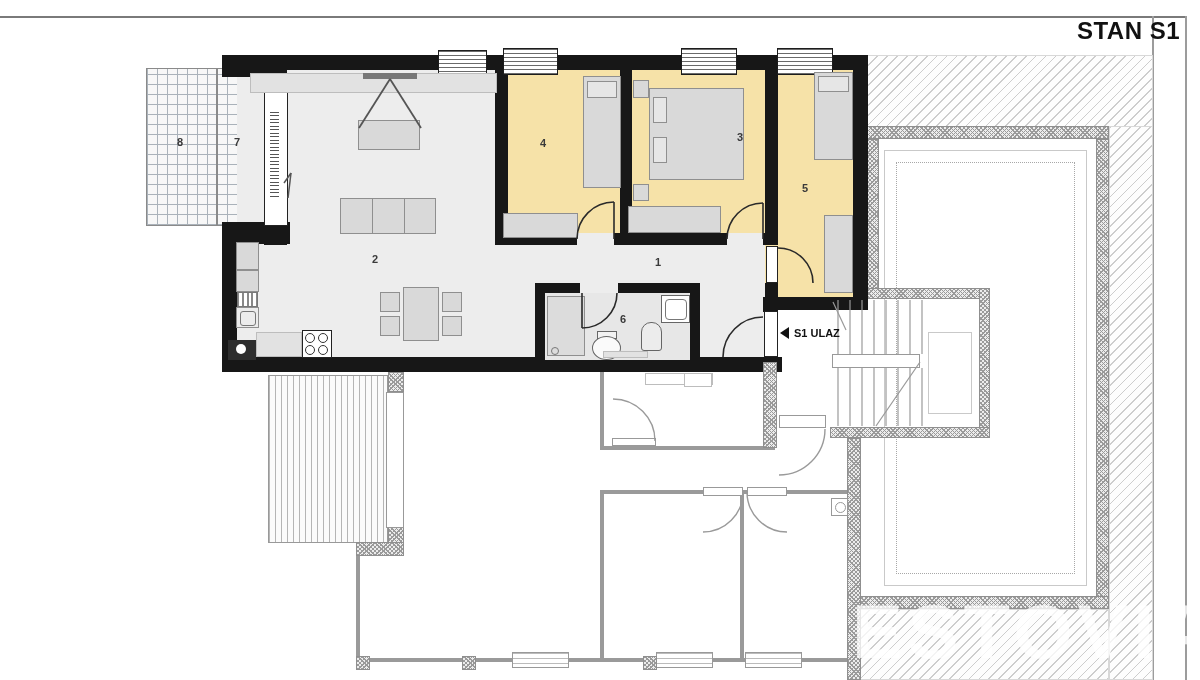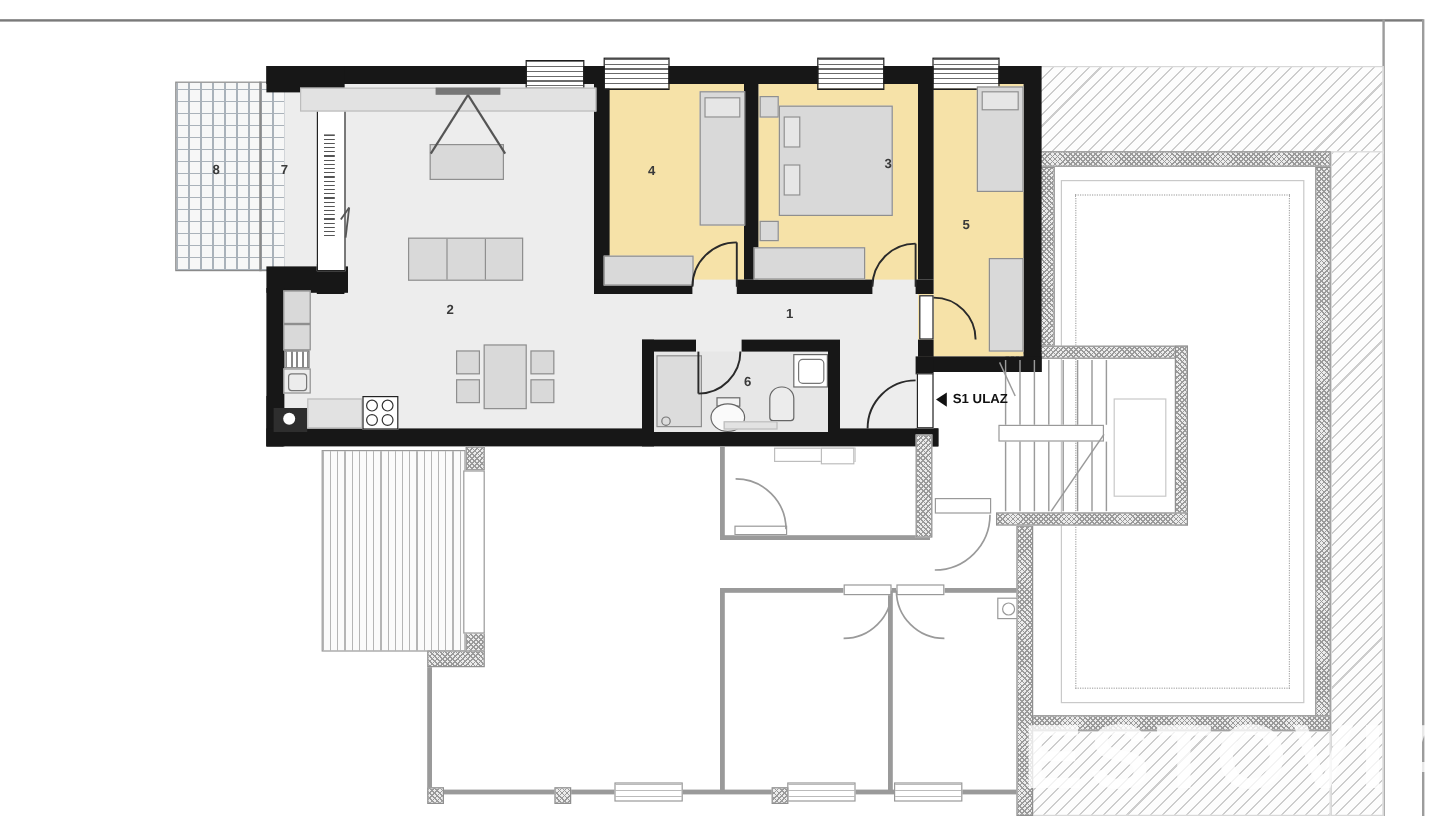--- a/index.html
+++ b/index.html
@@ -261,14 +261,15 @@
   <span class="lbl" style="left:540px;top:137px;">4</span>
   <span class="lbl" style="left:802px;top:182px;">5</span>
   <span class="lbl" style="left:620px;top:313px;">6</span>
   <span class="lbl" style="left:234px;top:136px;">7</span>
   <span class="lbl" style="left:177px;top:136px;">8</span>
 
   <div id="ulaz-arrow"></div>
   <span id="ulaz">S1 ULAZ</span>
 
   <div id="wm">ESTOVIA</div>
+  <div id="title">STAN S1</div>
 
 </div>
 
 </body></html>

